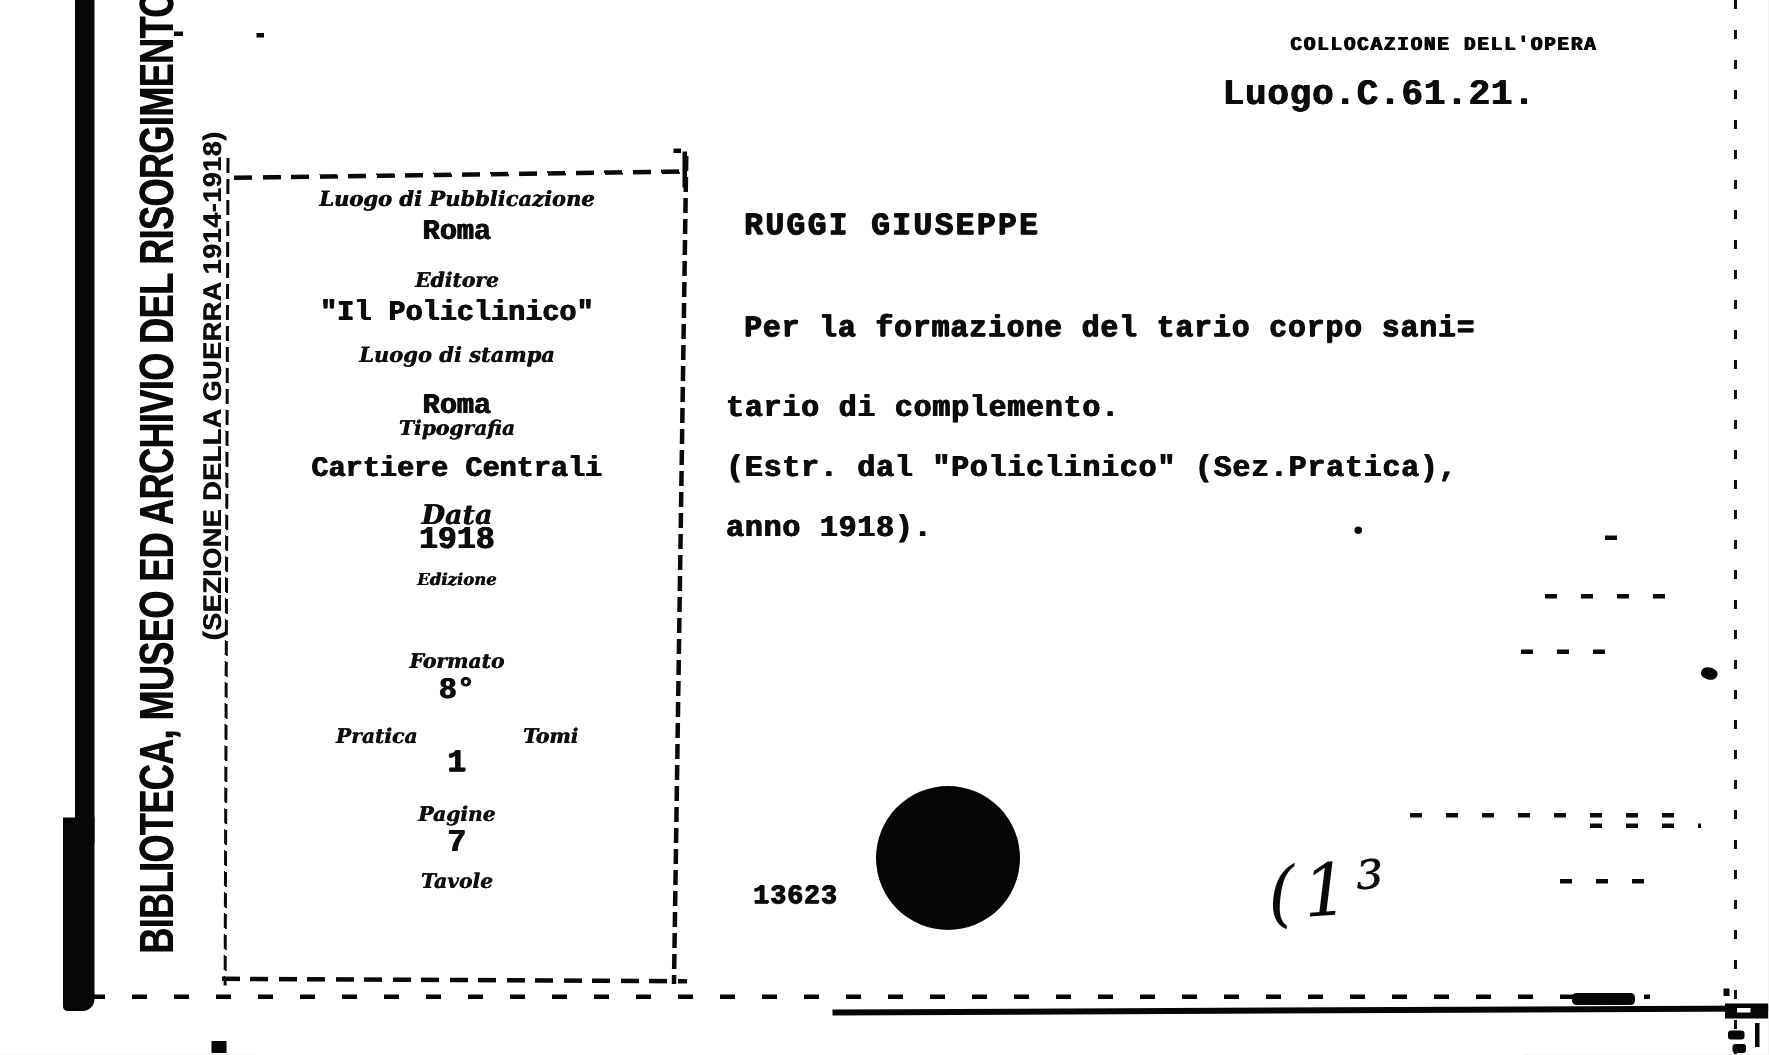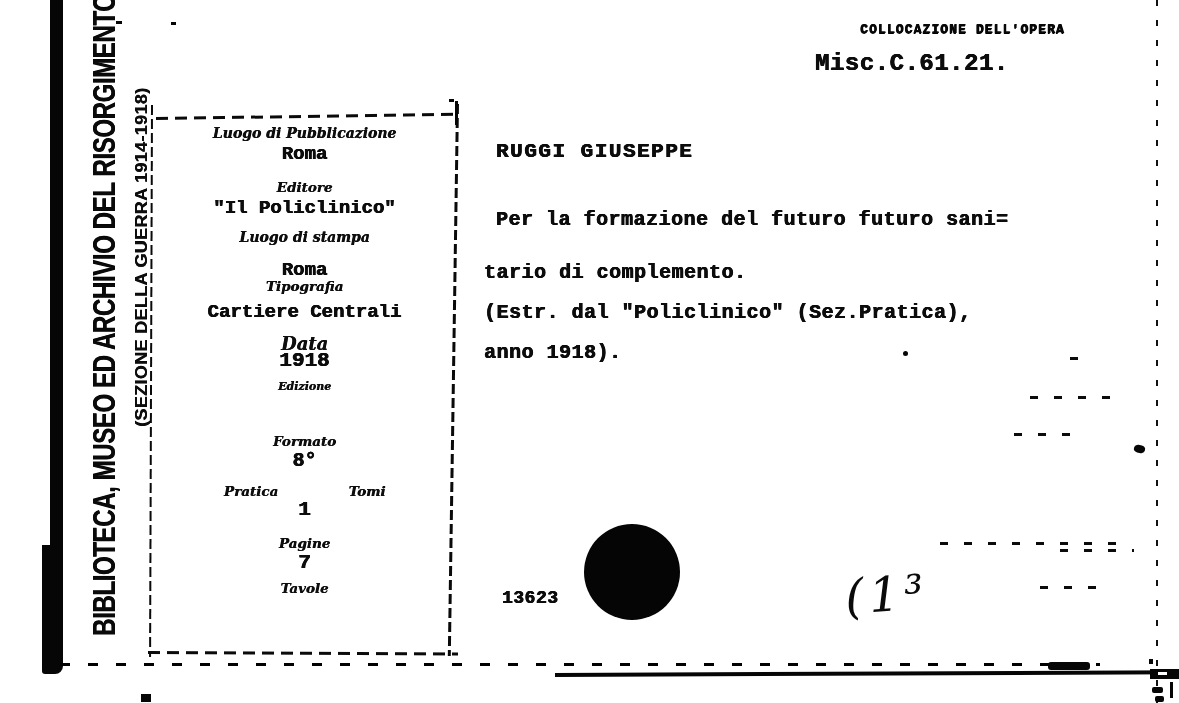--- a/index.html
+++ b/index.html
@@ -59,21 +59,21 @@
 
   <div class="vtext v1">
     <span class="squeeze">BIBLIOTECA, MUSEO ED ARCHIVIO DEL RISORGIMENTO</span>
   </div>
   <div class="vtext v2">
     <span class="squeeze">(SEZIONE DELLA GUERRA 1914-1918)</span>
   </div>
 
   <div class="abs" style="left:860px; top:22px; font-family:Liberation Mono, monospace; font-weight:bold; font-size:13px;
               letter-spacing:1.1px; color:#090909; text-shadow:0.7px 0 0 #000, 0 0.5px 0 #000;">COLLOCAZIONE DELL'OPERA</div>
-  <div class="abs tw" style="left:815px; top:50px; font-size:24px; letter-spacing:0.5px;">Misc.C.61.21.</div>
+  <div class="abs tw" style="left:815px; top:50px; font-size:24px; letter-spacing:0.5px;">Luogo.C.61.21.</div>
 
   <div class="boxborder-h" style="left:156px; top:117px; width:300px; transform:rotate(-0.8deg);"></div>
   <div class="boxborder-v" style="left:151px; top:105px; height:552px; width:2px; transform:rotate(0.2deg);"></div>
   <div class="boxborder-v" style="left:456px; top:104px; height:552px; transform:rotate(0.85deg);"></div>
   <div class="boxborder-h" style="left:148px; top:651px; width:310px; transform:rotate(0.3deg);"></div>
   <div class="abs ink" style="left:455px; top:101px; width:3px; height:24px;"></div>
   <div class="abs ink" style="left:449px; top:99px; width:5px; height:3px;"></div>
 
   <div class="abs" style="left:153px; top:117px; width:303px; height:537px;">
     <div class="abs ctr lbl" style="top:8px;  font-size:14px;">Luogo di Pubblicazione</div>
@@ -101,21 +101,21 @@
     <div class="abs lbl" style="top:366px; left:164px; width:100px; text-align:center; font-size:13.5px;">Tomi</div>
     <div class="abs ctr tw" style="top:381px; font-size:21px;">1</div>
 
     <div class="abs ctr lbl" style="top:418px; font-size:13.5px;">Pagine</div>
     <div class="abs ctr tw" style="top:434px; font-size:21px;">7</div>
 
     <div class="abs ctr lbl" style="top:463px; font-size:13.5px;">Tavole</div>
   </div>
 
   <div class="abs tw" style="left:496px; top:140px; font-size:21px; letter-spacing:1.5px;">RUGGI GIUSEPPE</div>
-  <div class="abs tw" style="left:496px; top:208px; font-size:20px; letter-spacing:0.5px;">Per la formazione del futuro futuro sani=</div>
+  <div class="abs tw" style="left:496px; top:208px; font-size:20px; letter-spacing:0.5px;">Per la formazione del tario corpo sani=</div>
   <div class="abs tw" style="left:484px; top:261px; font-size:20px; letter-spacing:0.5px;">tario di complemento.</div>
   <div class="abs tw" style="left:484px; top:301px; font-size:20px; letter-spacing:0.5px;">(Estr. dal "Policlinico" (Sez.Pratica),</div>
   <div class="abs tw" style="left:484px; top:341px; font-size:20px; letter-spacing:0.5px;">anno 1918).</div>
 
   <div class="abs tw" style="left:502px; top:588px; font-size:18px; letter-spacing:0.5px;">13623</div>
   <div class="stamp-circle" style="left:584px; top:524px; width:96px; height:96px;"></div>
   <div class="hand" style="left:845px; top:566px; font-size:48px;">(1³</div>
 
   <div class="abs ink" style="left:903px; top:351px; width:5px; height:5px; border-radius:50%;"></div>
   <div class="abs ink" style="left:116px; top:21px; width:6px; height:3px;"></div>

